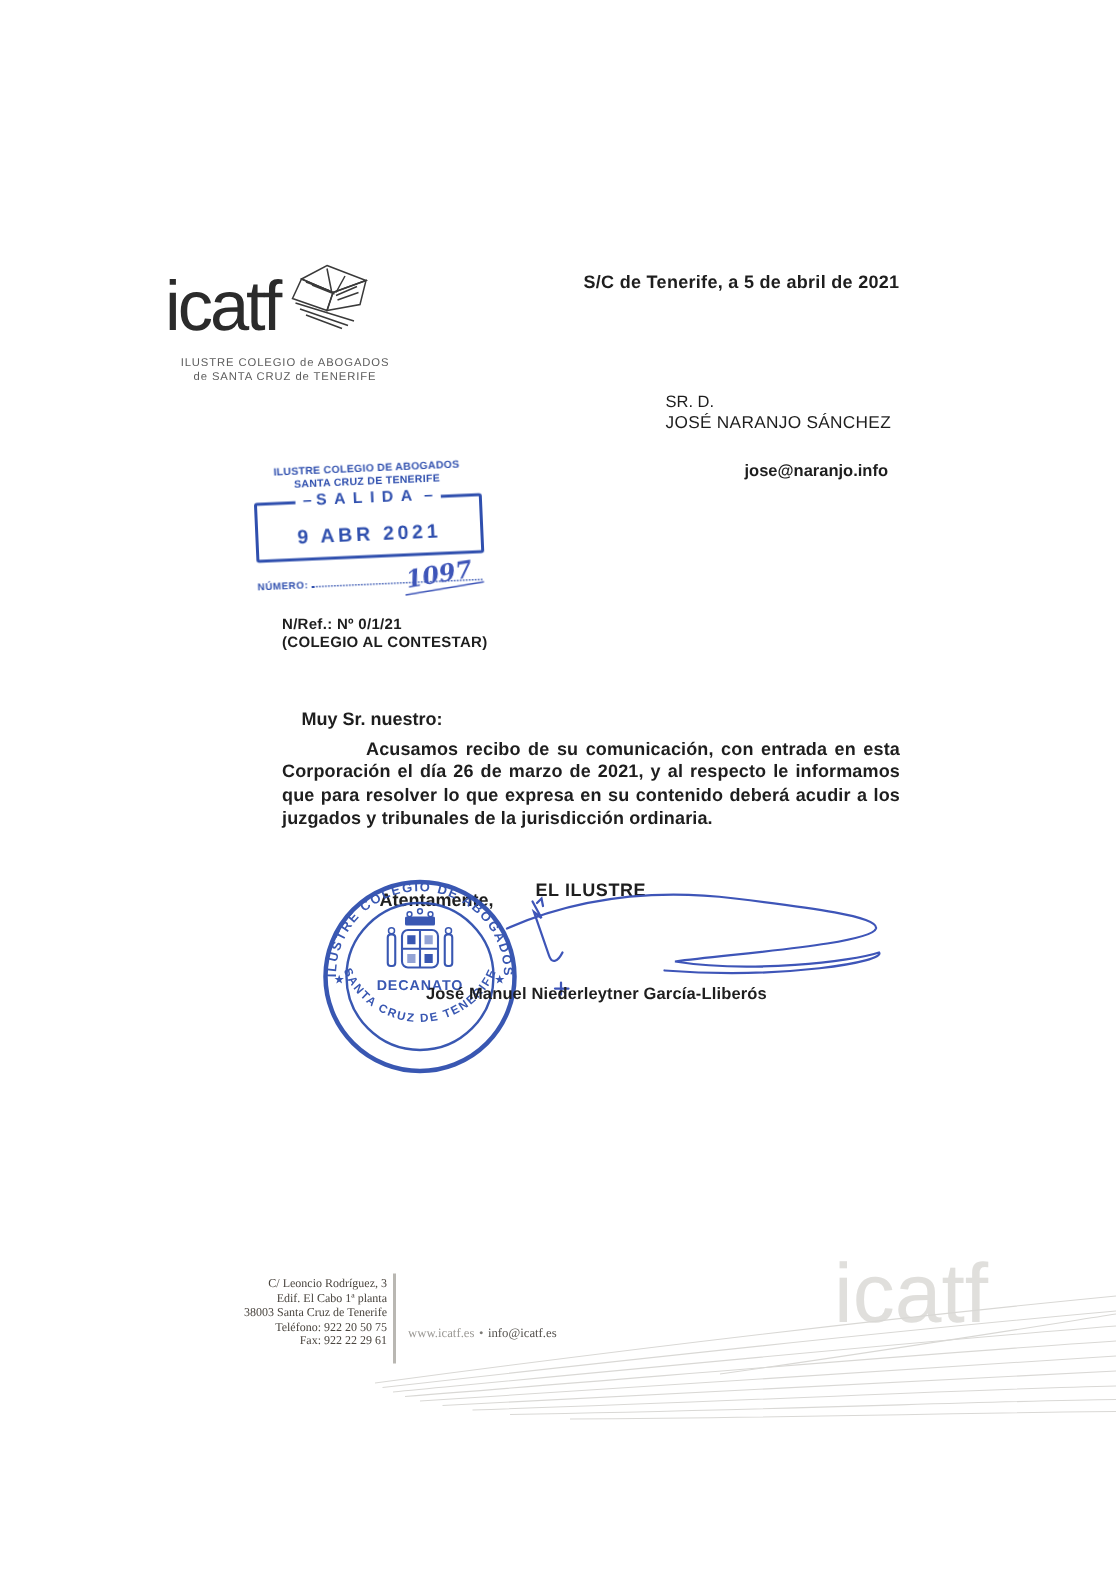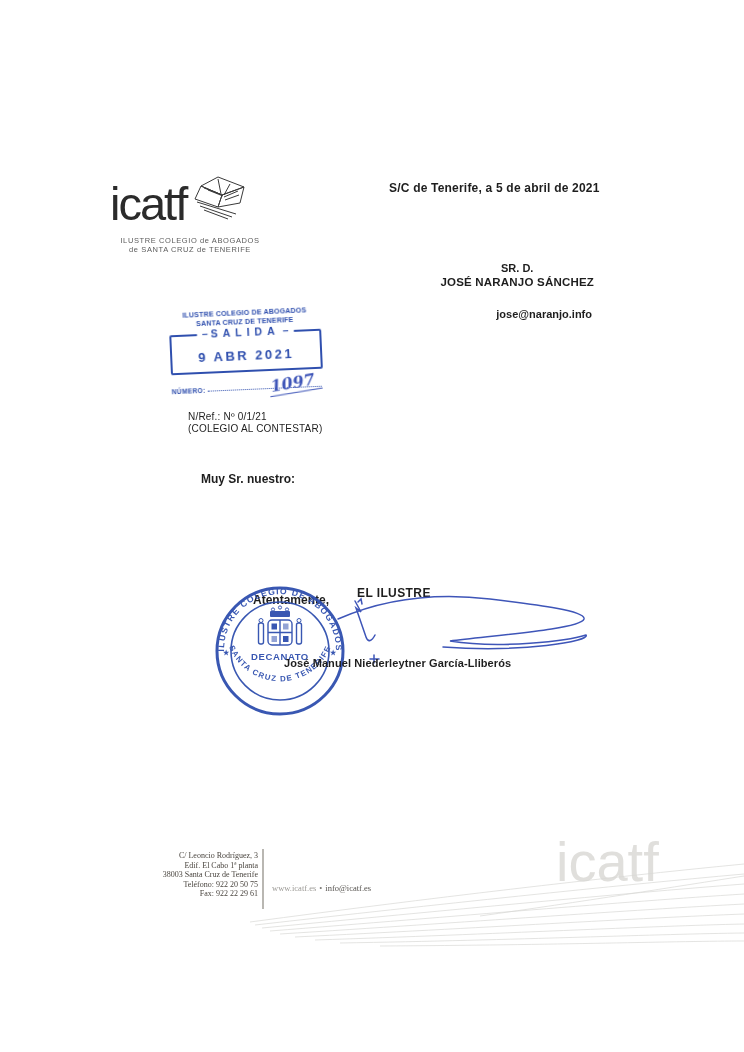--- a/index.html
+++ b/index.html
@@ -19,21 +19,21 @@
   .logo{position:absolute;left:110px;top:180px;width:160px;}
   .logo-row{display:flex;align-items:flex-start;}
   .wordmark{font-size:47px;font-weight:400;letter-spacing:-2px;color:#2b2b2b;line-height:48px;}
   .logo-icon{margin-left:2px;margin-top:-6px;}
   .logo-caption{margin-top:2px;text-align:center;font-size:7.5px;letter-spacing:.6px;color:#5c5c5c;line-height:9px;white-space:nowrap;}
 
   
   .date-line{position:absolute;left:389px;top:181px;font-size:12px;font-weight:700;letter-spacing:.2px;}
 
   
-  .recipient{position:absolute;right:150px;top:262px;text-align:center;font-weight:700;margin-left:27px;}
+  .recipient{position:absolute;right:150px;top:262px;text-align:left;font-weight:400;margin-left:27px;}
   .recipient .sal{font-size:11px;line-height:13px;}
   .recipient .name{font-size:11.5px;line-height:14px;letter-spacing:.2px;}
   .recipient-email{position:absolute;right:152px;top:308px;font-size:11px;font-weight:700;}
 
   
   .exit-stamp{position:absolute;left:170px;top:309px;width:152px;color:var(--stamp_blue);
     transform:rotate(-2.5deg);filter:blur(.2px);}
   .exit-stamp .l1{font-size:7px;font-weight:700;text-align:center;letter-spacing:.2px;line-height:8.5px;}
   .exit-box{position:relative;border:2.5px solid var(--stamp_blue);border-radius:2px;margin-top:6px;height:40px;}
   .salida{position:absolute;top:-8px;left:50%;transform:translateX(-50%);background:#fff;padding:0 5px;
@@ -42,21 +42,21 @@
   .salida::after{content:"\00a0–";letter-spacing:0;}
   .exit-date{text-align:center;margin-top:14px;font-size:13px;font-weight:700;letter-spacing:2.5px;}
   .numero-row{display:flex;align-items:flex-end;margin-top:6px;position:relative;height:14px;}
   .numero-label{font-size:6.5px;font-weight:700;letter-spacing:.4px;}
   .numero-dots{flex:1;border-bottom:1.5px dotted var(--stamp_blue);margin:0 2px 2px 2px;}
   .numero-hand{position:absolute;right:2px;bottom:-3px;font-family:"DejaVu Serif",serif;font-style:italic;
     font-size:16px;color:var(--signature_blue);transform:rotate(-7deg);border-bottom:1.6px solid var(--signature_blue);
     padding:0 6px 0 2px;font-weight:700;}
 
   
-  .reference{position:absolute;left:188px;top:411px;font-size:10px;font-weight:400;line-height:12px;letter-spacing:.2px;}
+  .reference{position:absolute;left:188px;top:411px;font-size:10px;font-weight:700;line-height:12px;letter-spacing:.2px;}
 
   
   .salutation{position:absolute;left:188px;top:472px;font-size:12px;font-weight:700;padding-left:13px;}
   .paragraph{position:absolute;left:188px;top:492px;width:412px;font-size:12px;font-weight:700;
     line-height:15.3px;text-align:justify;text-indent:56px;letter-spacing:.1px;}
   .closing{position:absolute;left:253px;top:561px;font-size:12px;font-weight:700;margin-top:32px;}
   .signer-title{position:absolute;left:357px;top:586px;font-size:12px;font-weight:700;letter-spacing:.4px;}
   .signer-name{position:absolute;left:284px;top:657px;font-size:11px;font-weight:700;letter-spacing:.1px;}
 
   
@@ -131,20 +131,21 @@
       <span class="numero-hand">1097</span>
     </div>
   </div>
 
   <div class="reference">
     <div>N/Ref.: Nº 0/1/21</div>
     <div>(COLEGIO AL CONTESTAR)</div>
   </div>
 
   <div class="salutation">Muy Sr. nuestro:</div>
+  <div class="paragraph">Acusamos recibo de su comunicación, con entrada en esta Corporación el día 26 de marzo de 2021, y al respecto le informamos que para resolver lo que expresa en su contenido deberá acudir a los juzgados y tribunales de la jurisdicción ordinaria.</div>
   <div class="closing">Atentamente,</div>
   <div class="signer-title">EL ILUSTRE</div>
 
   <div class="dean-stamp">
     <svg width="136" height="136" viewBox="0 0 136 136">
       <circle cx="68" cy="68" r="63" stroke-width="3"></circle>
       <circle cx="68" cy="68" r="49" stroke-width="1.6"></circle>
       <defs>
         <path id="arcTop" d="M 13.5,80 A 56,56 0 1 1 122.5,80"></path>
         <path id="arcBot" d="M 15,58 A 55,55 0 0 0 121,58"></path>

